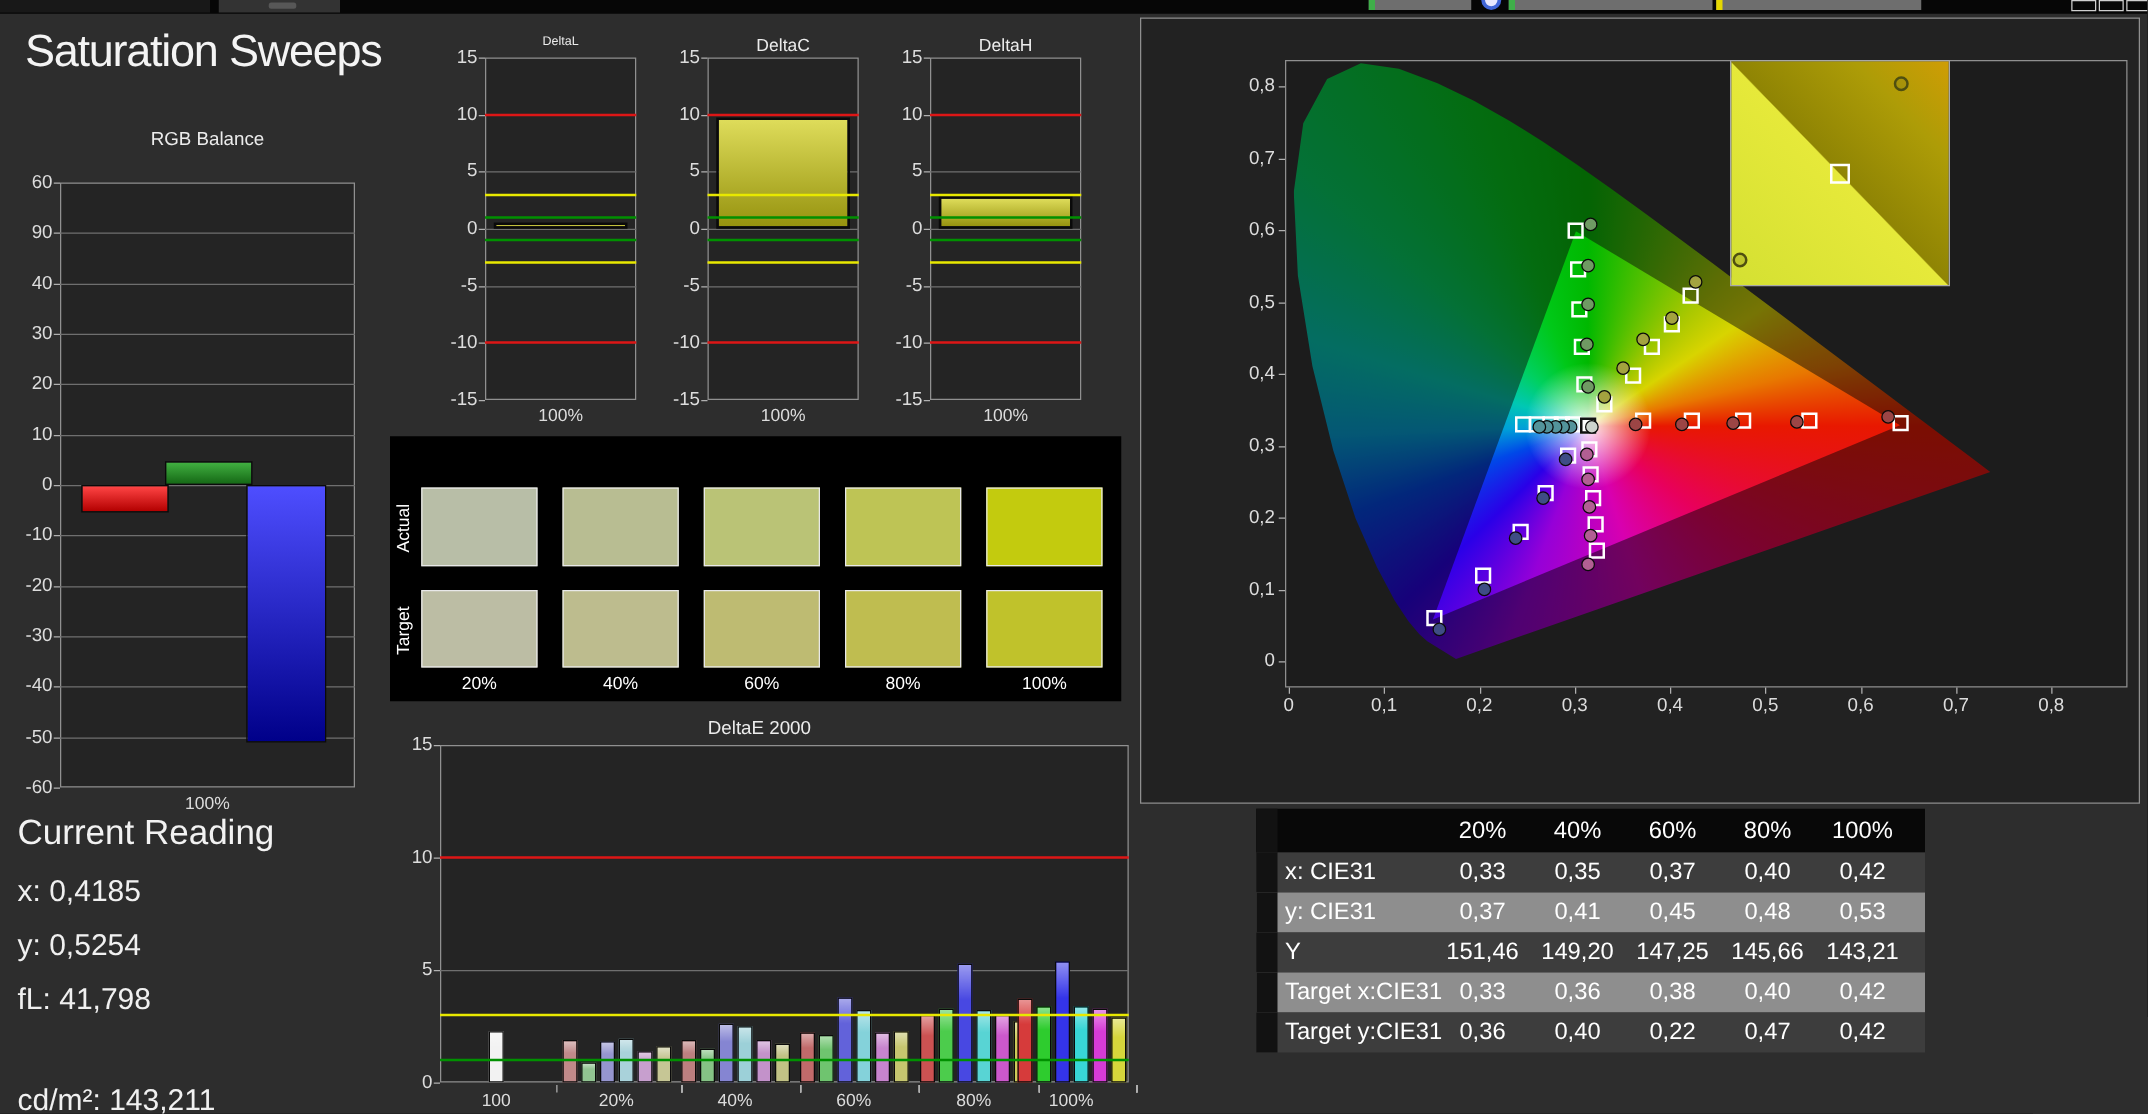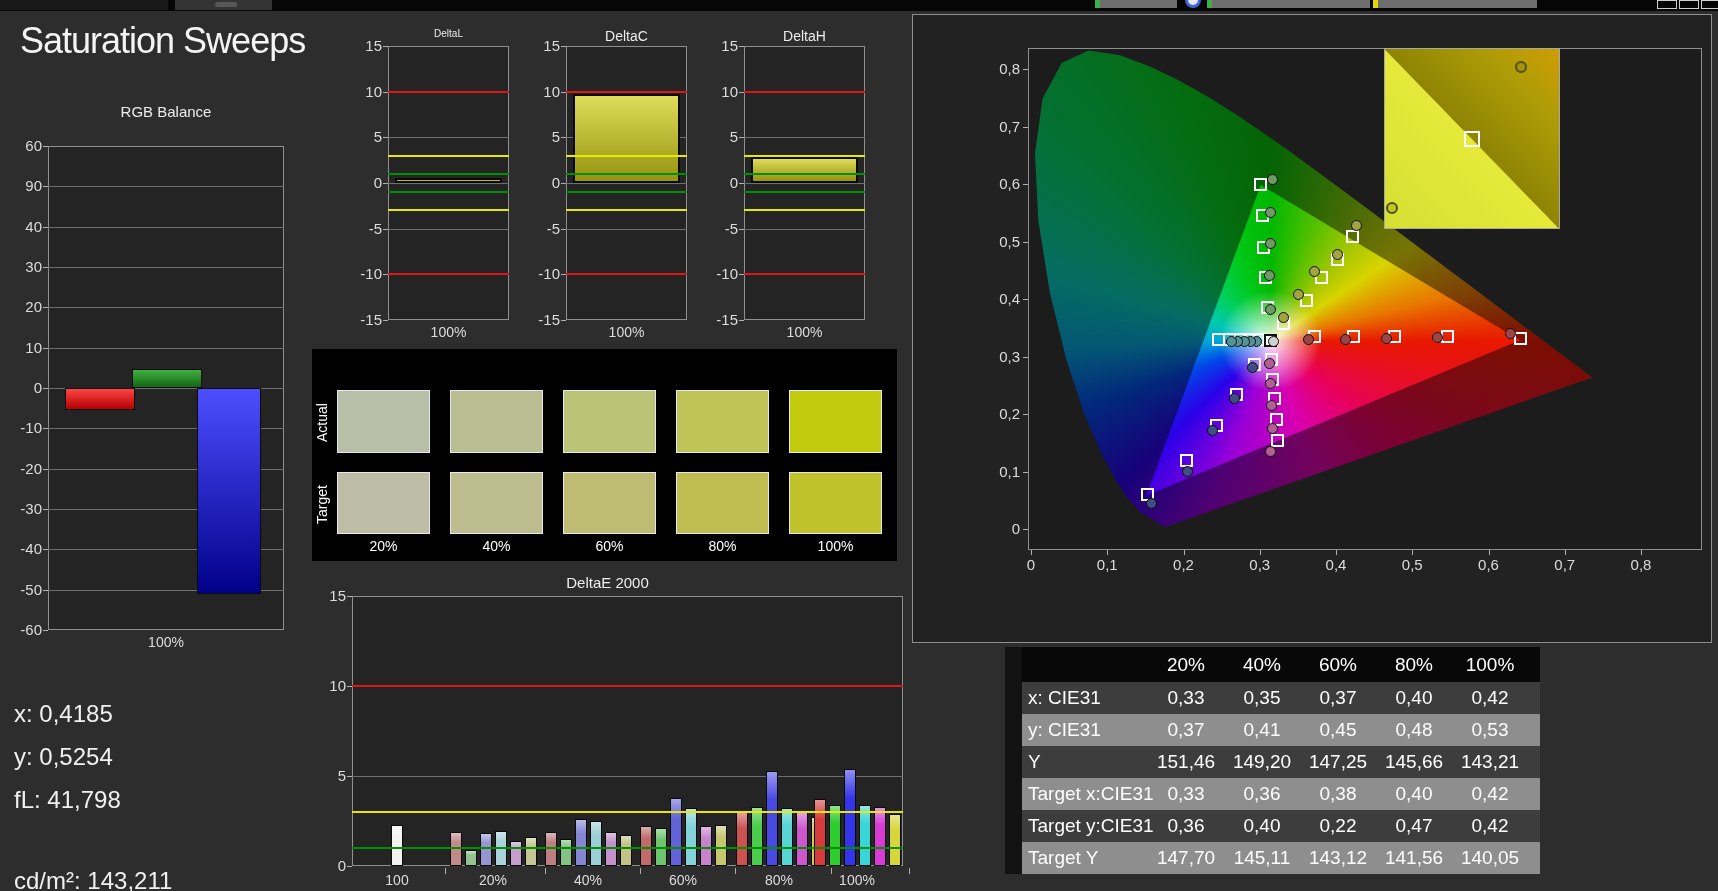--- a/index.html
+++ b/index.html
@@ -253,31 +253,23 @@
       </div>
       <div class="trow rA">
         <div class="tgut" style="height: 32px; background: rgb(18, 18, 18);"></div>
         <div class="tlabel">Target y:CIE31</div>
         <div class="tcell">0,36</div>
         <div class="tcell">0,40</div>
         <div class="tcell">0,22</div>
         <div class="tcell">0,47</div>
         <div class="tcell">0,42</div>
       </div>
-      <div class="trow rB">
-        <div class="tgut" style="height: 32px; background: rgb(18, 18, 18);"></div>
-        <div class="tlabel">Target Y</div>
-        <div class="tcell">147,70</div>
-        <div class="tcell">145,11</div>
-        <div class="tcell">143,12</div>
-        <div class="tcell">141,56</div>
-        <div class="tcell">140,05</div>
-      </div>
     </div>
 
+  <div id="reading-title">Current Reading</div>
   <div class="read-line" style="top:700px;"><span>x:</span> <span>0,4185</span></div>
   <div class="read-line" style="top:743px;"><span>y:</span> <span>0,5254</span></div>
   <div class="read-line" style="top:786px;"><span>fL:</span> <span>41,798</span></div>
   <div class="read-line" style="top:855px;margin-top:12px;"><span>cd/m²:</span> <span>143,211</span></div>
 
 <div class="ylab" style="left: 4px; top: 137px; width: 38px;">60</div>
     <div class="tick" style="left: 43px; top: 146px; width: 5px; height: 1px;"></div>
     <div class="ylab" style="left: 4px; top: 177.333px; width: 38px;">90</div>
     <div class="tick" style="left: 43px; top: 186.333px; width: 5px; height: 1px;"></div>
     <div class="gline" style="left: 48px; top: 186.333px; width: 236px;"></div>

